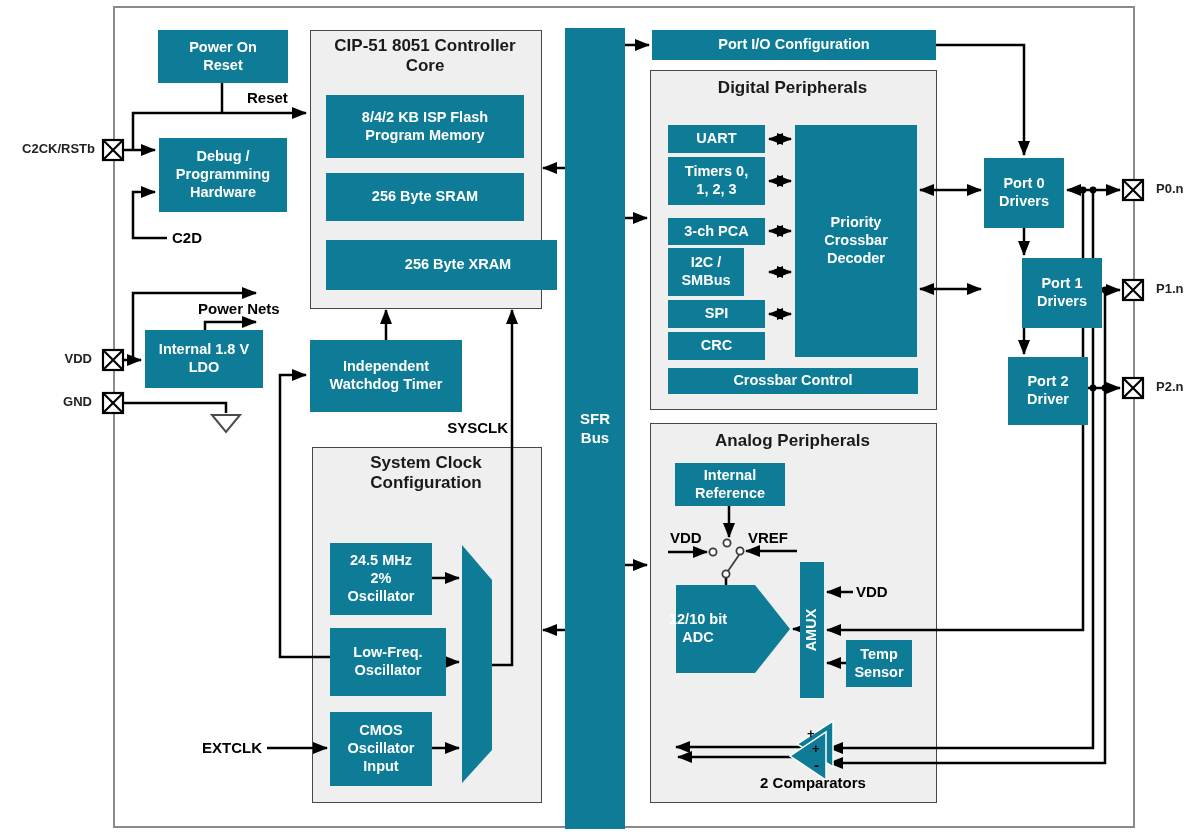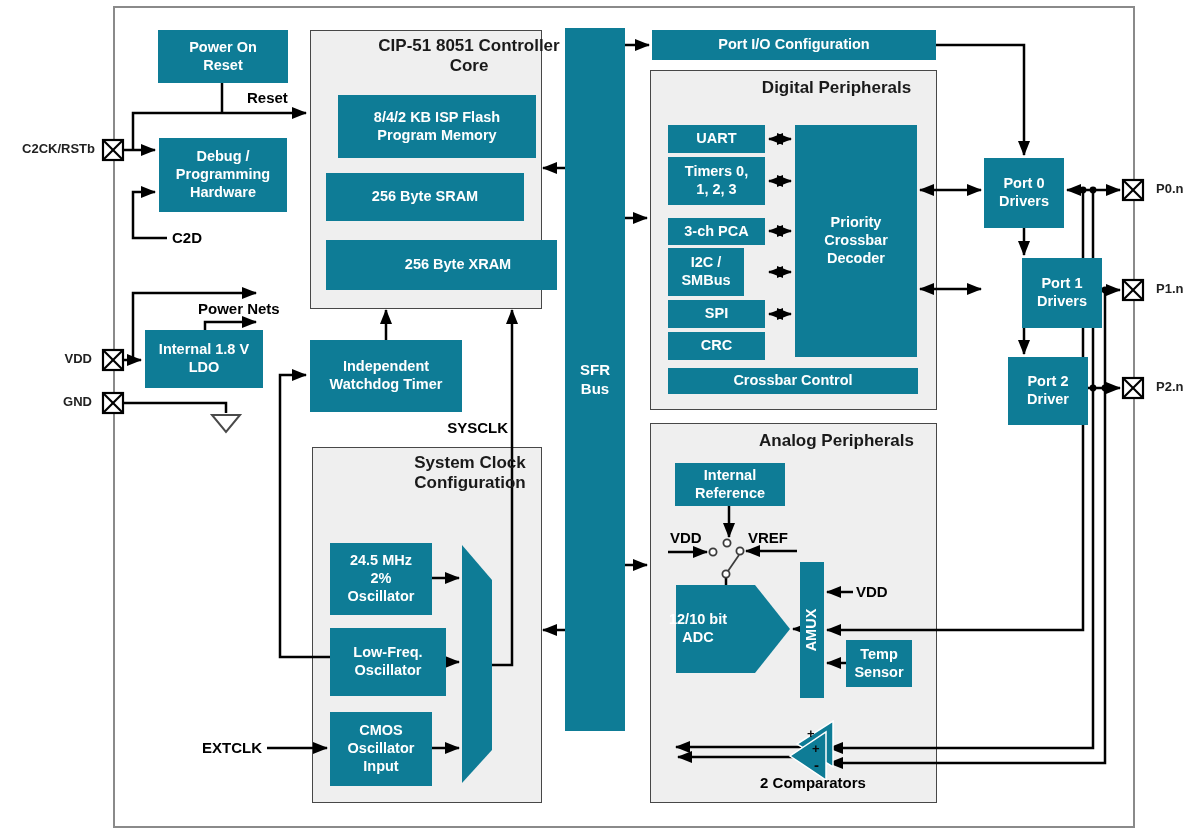--- a/index.html
+++ b/index.html
@@ -12,21 +12,21 @@
   html,body{margin:0;padding:0;background:#fff;}
   body{width:1192px;height:836px;position:relative;overflow:hidden;
        font-family:"Liberation Sans","DejaVu Sans",sans-serif;color:#1a1a1a;}
   .abs{position:absolute;}
   .outer{border:2.5px solid var(--outer);background:#fff;}
   .container{background:var(--fill);border:1.6px solid var(--border);z-index:1;}
   .blk{background:var(--teal);color:#fff;font-weight:bold;font-size:14.5px;line-height:1.22;
        display:flex;align-items:center;justify-content:center;text-align:center;
        white-space:pre-line;z-index:3;}
   .title{font-weight:bold;font-size:17px;line-height:1.2;text-align:center;
-         white-space:pre-line;color:#1a1a1a;z-index:3;padding-left:44px;}
+         white-space:pre-line;color:#1a1a1a;z-index:3;}
   .lbl{font-weight:bold;font-size:15px;color:#000;white-space:pre;z-index:4;}
   .pinlbl{font-weight:bold;font-size:13px;color:#222;white-space:pre;z-index:4;}
   .right{text-align:right;}
   svg.wires{position:absolute;left:0;top:0;z-index:2;pointer-events:none;}
   .vtext{transform:rotate(-90deg);transform-origin:center center;}
   .sign{position:absolute;z-index:5;font-weight:bold;color:#0a0a0a;font-size:13px;line-height:1;}
 </style>
 </head>
 <body>
 
@@ -164,40 +164,40 @@
 <div class="abs blk" style="left:158px;top:30px;width:130px;height:53px;">Power On
 Reset</div>
 <div class="abs blk" style="left:159px;top:138px;width:128px;height:74px;">Debug /
 Programming
 Hardware</div>
 <div class="abs blk" style="left:145px;top:330px;width:118px;height:58px;">Internal 1.8 V
 LDO</div>
 
 <div class="abs title" style="left:310px;top:36px;width:230px;">CIP-51 8051 Controller
 Core</div>
-<div class="abs blk" style="left:326px;top:95px;width:198px;height:63px;margin-left:12px;">8/4/2 KB ISP Flash
+<div class="abs blk" style="left:326px;top:95px;width:198px;height:63px;">8/4/2 KB ISP Flash
 Program Memory</div>
 <div class="abs blk" style="left:326px;top:173px;width:198px;height:48px;">256 Byte SRAM</div>
 <div class="abs blk" style="left:326px;top:240px;width:198px;height:50px;padding-left:33px;">256 Byte XRAM</div>
 
 <div class="abs blk" style="left:310px;top:340px;width:152px;height:72px;">Independent
 Watchdog Timer</div>
 
 <div class="abs title" style="left:312px;top:453px;width:228px;">System Clock
 Configuration</div>
 <div class="abs blk" style="left:330px;top:543px;width:102px;height:72px;">24.5 MHz
 2%
 Oscillator</div>
 <div class="abs blk" style="left:330px;top:628px;width:116px;height:68px;">Low-Freq.
 Oscillator</div>
 <div class="abs blk" style="left:330px;top:712px;width:102px;height:74px;">CMOS
 Oscillator
 Input</div>
 
-<div class="abs blk" style="left:565px;top:28px;width:60px;height:703px;font-size:15px;">SFR
+<div class="abs blk" style="left:565px;top:28px;width:60px;height:801px;font-size:15px;">SFR
 Bus</div>
 
 <div class="abs blk" style="left:652px;top:30px;width:284px;height:30px;">Port I/O Configuration</div>
 
 <div class="abs title" style="left:650px;top:78px;width:285px;">Digital Peripherals</div>
 <div class="abs blk" style="left:668px;top:125px;width:97px;height:28px;">UART</div>
 <div class="abs blk" style="left:668px;top:157px;width:97px;height:48px;">Timers 0,
 1, 2, 3</div>
 <div class="abs blk" style="left:668px;top:218px;width:97px;height:27px;">3-ch PCA</div>
 <div class="abs blk" style="left:668px;top:248px;width:76px;height:48px;">I2C /

